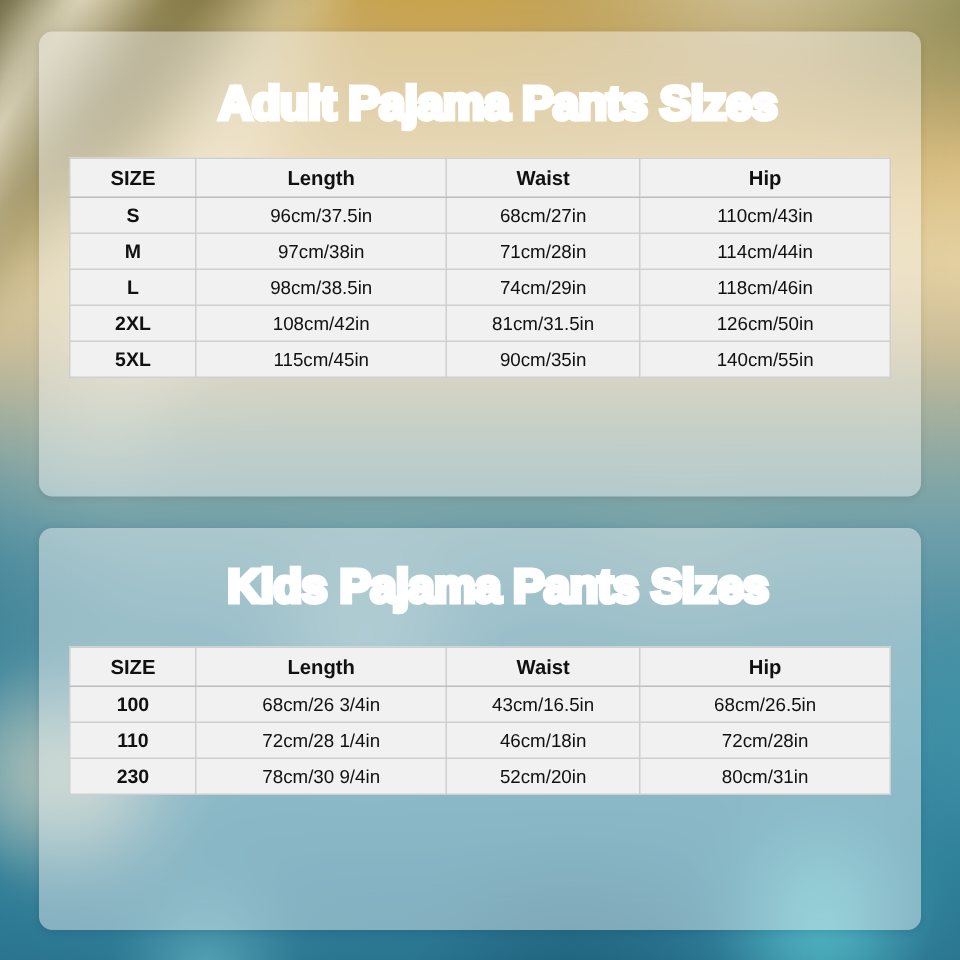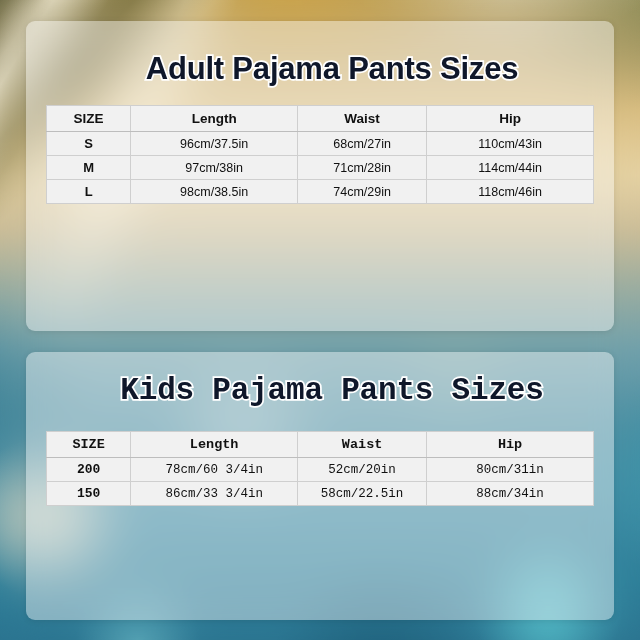--- a/index.html
+++ b/index.html
@@ -81,26 +81,26 @@
 
   
   .panel {
     position: absolute;
     background: rgba(255,255,255,0.42);
     border-radius: 9px;
     box-shadow: 0 1px 6px rgba(0,0,0,0.10);
     z-index: 2;
   }
   #panel-adult { left: 26px; top: 21px;  width: 588px; height: 310px; }
-  #panel-kids  { left: 26px; top: 352px; width: 588px; height: 268px; font-family: Liberation Mono, monospace; }
+  #panel-kids  { left: 26px; top: 352px; width: 588px; height: 268px; }
 
   .panel-title {
     text-align: center;
     font-weight: bold;
-    color: #0f172a;
+    color: #ffffff;
     letter-spacing: -0.2px;
     -webkit-text-stroke: 3.4px #ffffff;
     paint-order: stroke fill;
     font-size: 31px;
     line-height: 1;
     white-space: nowrap;
     margin-left: 24px;
   }
   #panel-adult .panel-title { margin-top: 32px; }
   #panel-kids  .panel-title { margin-top: 23px; }
@@ -185,20 +185,32 @@
           <td>97cm/38in</td>
           <td>71cm/28in</td>
           <td>114cm/44in</td>
         </tr>
         <tr>
           <td class="col-size">L</td>
           <td>98cm/38.5in</td>
           <td>74cm/29in</td>
           <td>118cm/46in</td>
         </tr>
+        <tr>
+          <td class="col-size">2XL</td>
+          <td>108cm/42in</td>
+          <td>81cm/31.5in</td>
+          <td>126cm/50in</td>
+        </tr>
+        <tr>
+          <td class="col-size">5XL</td>
+          <td>115cm/45in</td>
+          <td>90cm/35in</td>
+          <td>140cm/55in</td>
+        </tr>
       </tbody>
   </table>
 </section>
 
 <section class="panel" id="panel-kids">
   <h1 class="panel-title">Kids Pajama Pants Sizes</h1>
   <table class="size-table" id="table-kids">
     <colgroup>
       <col class="c-size">
         <col class="c-length">
@@ -208,26 +220,32 @@
     <thead>
       <tr>
         <th>SIZE</th>
         <th>Length</th>
         <th>Waist</th>
         <th>Hip</th>
       </tr>
     </thead>
     <tbody>
         <tr>
-          <td class="col-size">200</td>
-          <td>78cm/60 3/4in</td>
+          <td class="col-size">100</td>
+          <td>68cm/26 3/4in</td>
+          <td>43cm/16.5in</td>
+          <td>68cm/26.5in</td>
+        </tr>
+        <tr>
+          <td class="col-size">110</td>
+          <td>72cm/28 1/4in</td>
+          <td>46cm/18in</td>
+          <td>72cm/28in</td>
+        </tr>
+        <tr>
+          <td class="col-size">230</td>
+          <td>78cm/30 9/4in</td>
           <td>52cm/20in</td>
           <td>80cm/31in</td>
-        </tr>
-        <tr>
-          <td class="col-size">150</td>
-          <td>86cm/33 3/4in</td>
-          <td>58cm/22.5in</td>
-          <td>88cm/34in</td>
         </tr>
       </tbody>
   </table>
 </section>
 
 </body></html>

